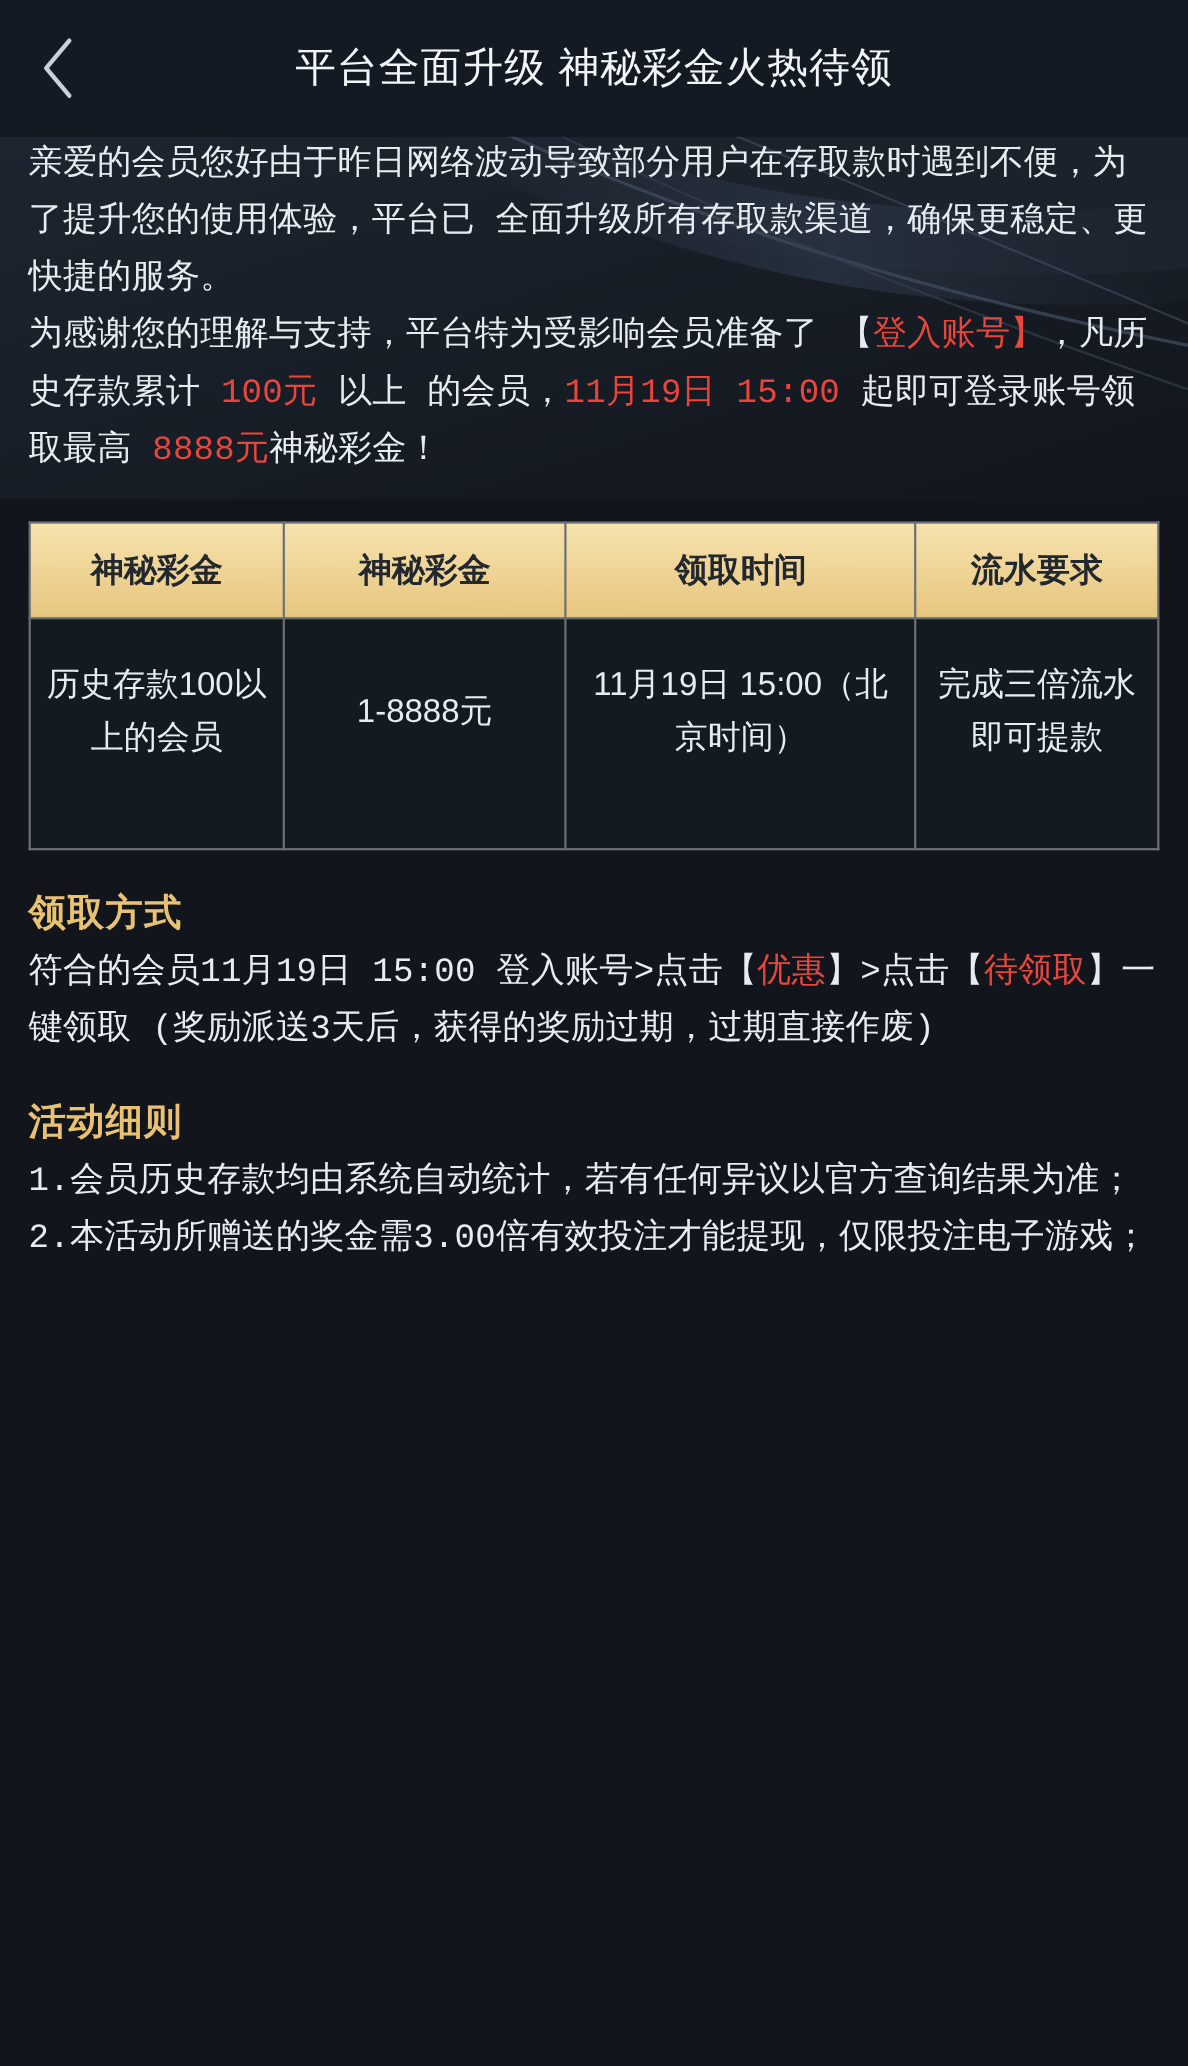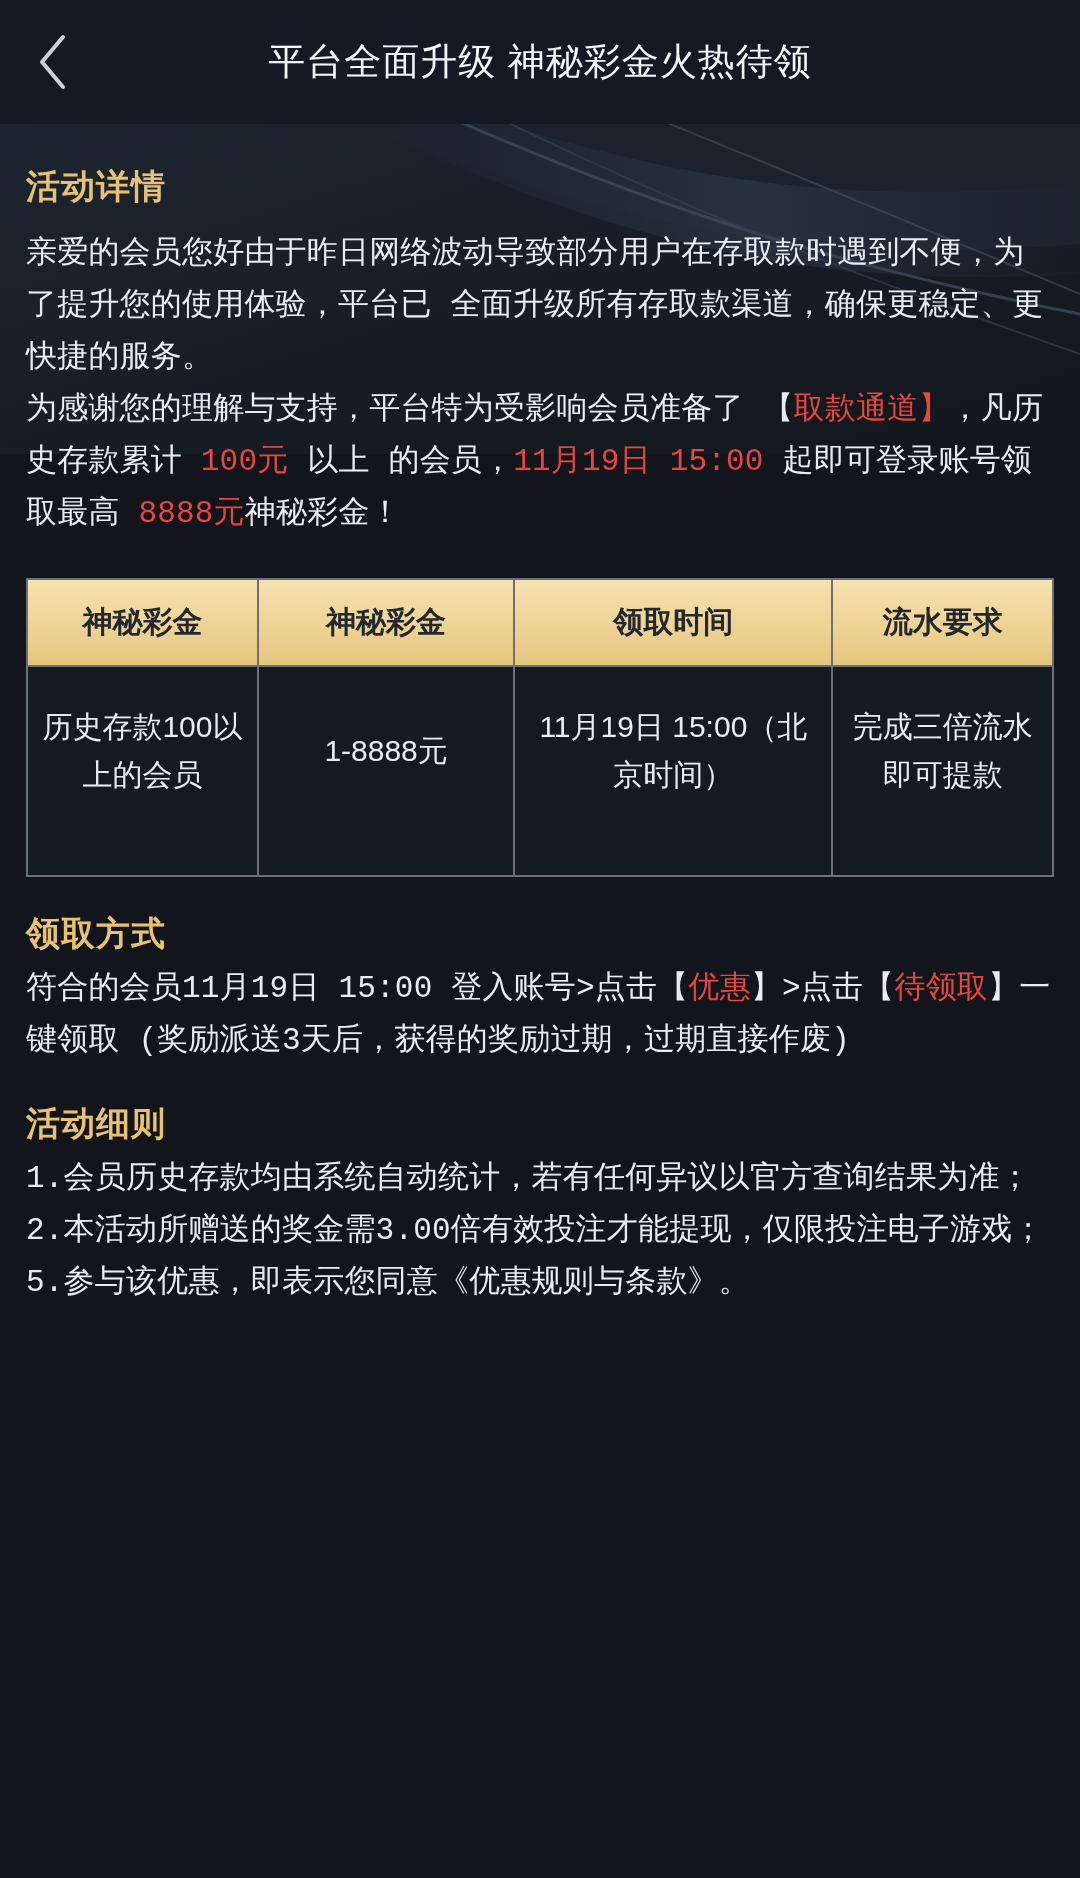--- a/index.html
+++ b/index.html
@@ -151,26 +151,25 @@
     <path d="M300,-20 C520,60 720,150 1080,120 L1080,-20 Z" fill="#1b222c"></path>
     <path d="M360,0 C560,90 760,170 1080,150 L1080,60 C780,90 600,30 440,-20 Z" fill="url(#g2)" opacity="0.75"></path>
     <path d="M420,-20 C640,80 830,140 1080,190" stroke="#3b4757" stroke-width="3" fill="none" opacity="0.85"></path>
     <path d="M470,-20 C690,90 880,160 1080,230" stroke="#333f4e" stroke-width="2" fill="none" opacity="0.7"></path>
     <path d="M620,-20 C820,60 960,120 1080,170" stroke="#475466" stroke-width="2" fill="none" opacity="0.55"></path>
   </svg>
 </div>
 
 <div class="page">
 
-  <div class="section-title">活动详情</div>
 
   <div class="para">亲爱的会员您好由于昨日网络波动导致部分用户在存取款时遇到不便，为了提升您的使用体验，平台已 全面升级所有存取款渠道，确保更稳定、更快捷的服务。</div>
 
   <div class="para">
-    <span>为感谢您的理解与支持，平台特为受影响会员准备了 【</span><span class="hl">取款通道】</span><span>，凡历史存款累计 </span><span class="hl">100元</span><span> 以上 的会员，</span><span class="hl">11月19日 15:00</span><span> 起即可登录账号领取最高 </span><span class="hl">8888元</span><span>神秘彩金！</span>
+    <span>为感谢您的理解与支持，平台特为受影响会员准备了 【</span><span class="hl">登入账号】</span><span>，凡历史存款累计 </span><span class="hl">100元</span><span> 以上 的会员，</span><span class="hl">11月19日 15:00</span><span> 起即可登录账号领取最高 </span><span class="hl">8888元</span><span>神秘彩金！</span>
   </div>
 
 
   <div class="tbl-wrap">
     <table class="info">
       <thead>
         <tr>
           <th class="col1">神秘彩金</th>
           <th class="col2">神秘彩金</th>
           <th class="col3">领取时间</th>
@@ -190,16 +189,15 @@
 
   <div class="section-title tight">领取方式</div>
   <div class="para">
     <span>符合的会员11月19日 15:00 登入账号&gt;点击【</span><span class="hl">优惠</span><span>】&gt;点击【</span><span class="hl">待领取</span><span>】一键领取 (奖励派送3天后，获得的奖励过期，过期直接作废)</span>
   </div>
 
   <div class="section-title tight">活动细则</div>
   <div class="sub-block">
     <div class="para">1.会员历史存款均由系统自动统计，若有任何异议以官方查询结果为准；</div>
     <div class="para">2.本活动所赠送的奖金需3.00倍有效投注才能提现，仅限投注电子游戏；</div>
-    <div class="para">5.参与该优惠，即表示您同意《优惠规则与条款》。</div>
   </div>
 
 </div>
 
 </body></html>

